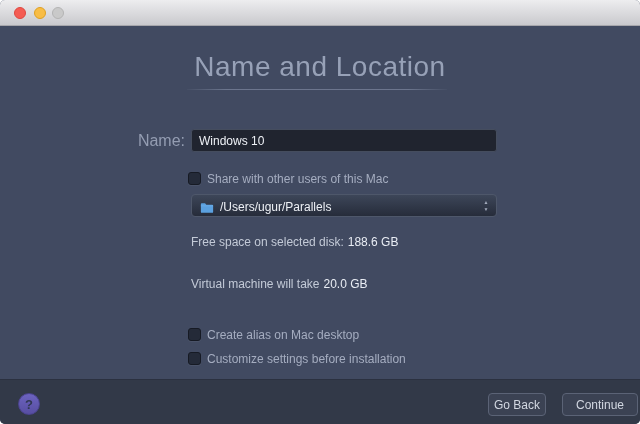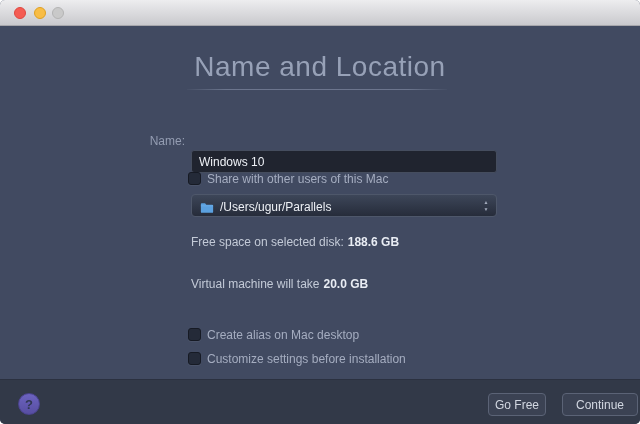--- a/index.html
+++ b/index.html
@@ -23,47 +23,47 @@
   .page-title {
     position:absolute; top:24px; left:0; width:640px; text-align:center;
     font-size:28px; font-weight:100; letter-spacing:0.5px; color:#97a1b7;
   }
   .divider {
     position:absolute; top:62px; left:187px; width:260px; height:1px;
     background:linear-gradient(90deg, rgba(150,160,185,0.05), rgba(160,170,195,0.45) 15%, rgba(160,170,195,0.45) 85%, rgba(150,160,185,0.05));
   }
   .field-label {
     position:absolute; left:90px; width:95px; text-align:right;
-    font-size:12px; color:#949db2; line-height:14px;
+    font-size:16px; color:#949db2; line-height:14px;
   }
   .name-input {
     position:absolute; left:191px; top:102px; width:306px; height:23px;
     background:#20242f; border:1px solid #454d5e; border-radius:3px;
     color:#eef1f6; font-size:12px; font-family:"Liberation Sans", sans-serif;
-    padding:0 7px; outline:none;margin-top:21px;
+    padding:0 7px; outline:none;
   }
   .checkbox {
     position:absolute; width:13px; height:13px; border-radius:3px;
     background:#242a38; border:1px solid #161a24;
     box-shadow:0 1px 0 rgba(255,255,255,0.05);
   }
   .checkbox-label { position:absolute; left:207px; font-size:12px; color:#a5adc0; line-height:13px; }
   .dropdown {
     position:absolute; left:191px; top:167px; width:306px; height:23px;
     background:linear-gradient(#3d4659, #262c3a);
     border:1px solid #4e576a; border-radius:4px; cursor:default;
   }
   .folder-icon { position:absolute; left:8px; top:5px; }
   .dropdown-text {
     position:absolute; left:28px; top:5px; font-size:12px; color:#edf0f5;
   }
   .stepper { position:absolute; right:6px; top:4px; width:8px; text-align:center; }
   .stepper span { display:block; font-size:5px; line-height:7px; color:#a2aabb; }
   .info-line { position:absolute; left:191px; font-size:12px; color:#c3cad7; }
-  .info-line b { color:#e9edf4; font-weight:bold; margin-left:4px; }
+  .info-line b { color:#e9edf4; font-weight:normal; margin-left:4px; }
   
   .bottombar {
     position:absolute; top:379px; left:0; width:640px; height:45px;
     background:#323948; border-top:1px solid #2b3140;
   }
   .help-button {
     position:absolute; left:18px; top:13px; width:22px; height:22px; border-radius:50%;
     background:linear-gradient(#6c63bf, #574ea2); border:1px solid #4b4390;
     color:#303853; font-size:13px; font-weight:bold; text-align:center; line-height:21px;
     cursor:pointer;
@@ -117,17 +117,17 @@
 
     <span class="checkbox" style="left:188px; top:301px;"></span>
     <span class="checkbox-label" style="top:302px;">Create alias on Mac desktop</span>
 
     <span class="checkbox" style="left:188px; top:325px;"></span>
     <span class="checkbox-label" style="top:326px;">Customize settings before installation</span>
   </div>
 
   <div class="bottombar">
     <div class="help-button">?</div>
-    <button class="bar-button go-back">Go Free</button>
+    <button class="bar-button go-back">Go Back</button>
     <button class="bar-button continue">Continue</button>
   </div>
 
 </div>
 
 </body></html>

